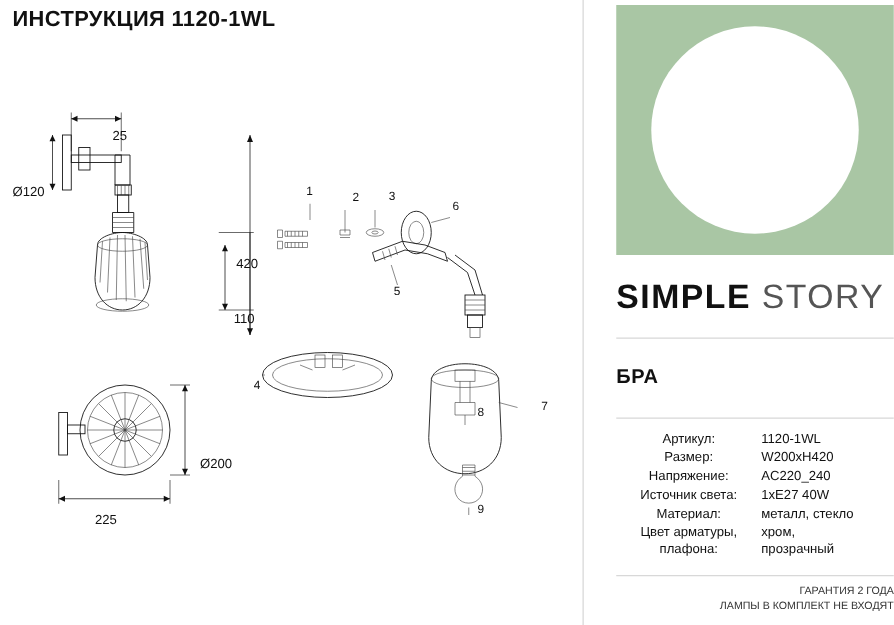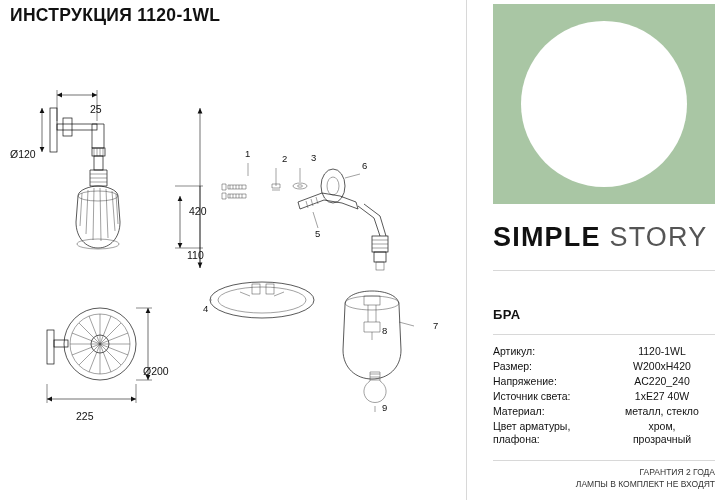--- a/index.html
+++ b/index.html
@@ -107,22 +107,22 @@
     position: absolute;
     left: 27px;
     top: 270px;
     width: 222px;
     height: 1px;
     background: #d8d8d8;
   }
   .category {
     position: absolute;
     left: 27px;
-    top: 307px;
-    font-size: 13px;
+    top: 293px;
+    font-size: 16px;
     font-weight: bold;
     letter-spacing: 0.5px;
     color: #111;
     text-align: right;
   }
   .cat-rule {
     position: absolute;
     left: 27px;
     top: 334px;
     width: 222px;
@@ -139,25 +139,25 @@
   }
   .spec-row {
     display: flex;
     align-items: flex-start;
     margin-bottom: 2px;
     line-height: 13px;
   }
   .spec-label {
     flex: 0 0 116px;
     color: #111;
+    text-align: center;
   }
   .spec-value {
     flex: 1 1 auto;
     color: #111;
-    text-align: center;
   }
   .spec-value .sub {
     display: block;
   }
   .foot-rule {
     position: absolute;
     left: 27px;
     top: 460px;
     width: 222px;
     height: 1px;
@@ -316,21 +316,21 @@
 
       <path d="M370 372 L370 381 C364 385 362 392 366 398 C370 404 380 404 384 398 C388 392 386 385 380 381 L380 372 Z" class="ln-thin"></path>
       <path d="M370 374 L380 374 M370 377 L380 377 M370 380 L380 380" class="ln-thin"></path>
       <path d="M375 406 L375 412" class="ln-thin"></path>
     </svg>
 
     <div class="dim-label" style="left:90px; top:79px;">25</div>
     <div class="dim-label" style="left:10px; top:124px;">Ø120</div>
     <div class="dim-label" style="left:189px; top:181px;">420</div>
     <div class="dim-label" style="left:187px; top:225px;">110</div>
-    <div class="dim-label" style="left:143px; top:341px;">Ø200</div>
+    <div class="dim-label" style="left:160px; top:341px;">Ø200</div>
     <div class="dim-label" style="left:76px; top:386px;">225</div>
 
     <div class="part-num" style="left:245px; top:148px;">1</div>
     <div class="part-num" style="left:282px; top:153px;">2</div>
     <div class="part-num" style="left:311px; top:152px;">3</div>
     <div class="part-num" style="left:203px; top:303px;">4</div>
     <div class="part-num" style="left:315px; top:228px;">5</div>
     <div class="part-num" style="left:362px; top:160px;">6</div>
     <div class="part-num" style="left:433px; top:320px;">7</div>
     <div class="part-num" style="left:382px; top:325px;">8</div>

